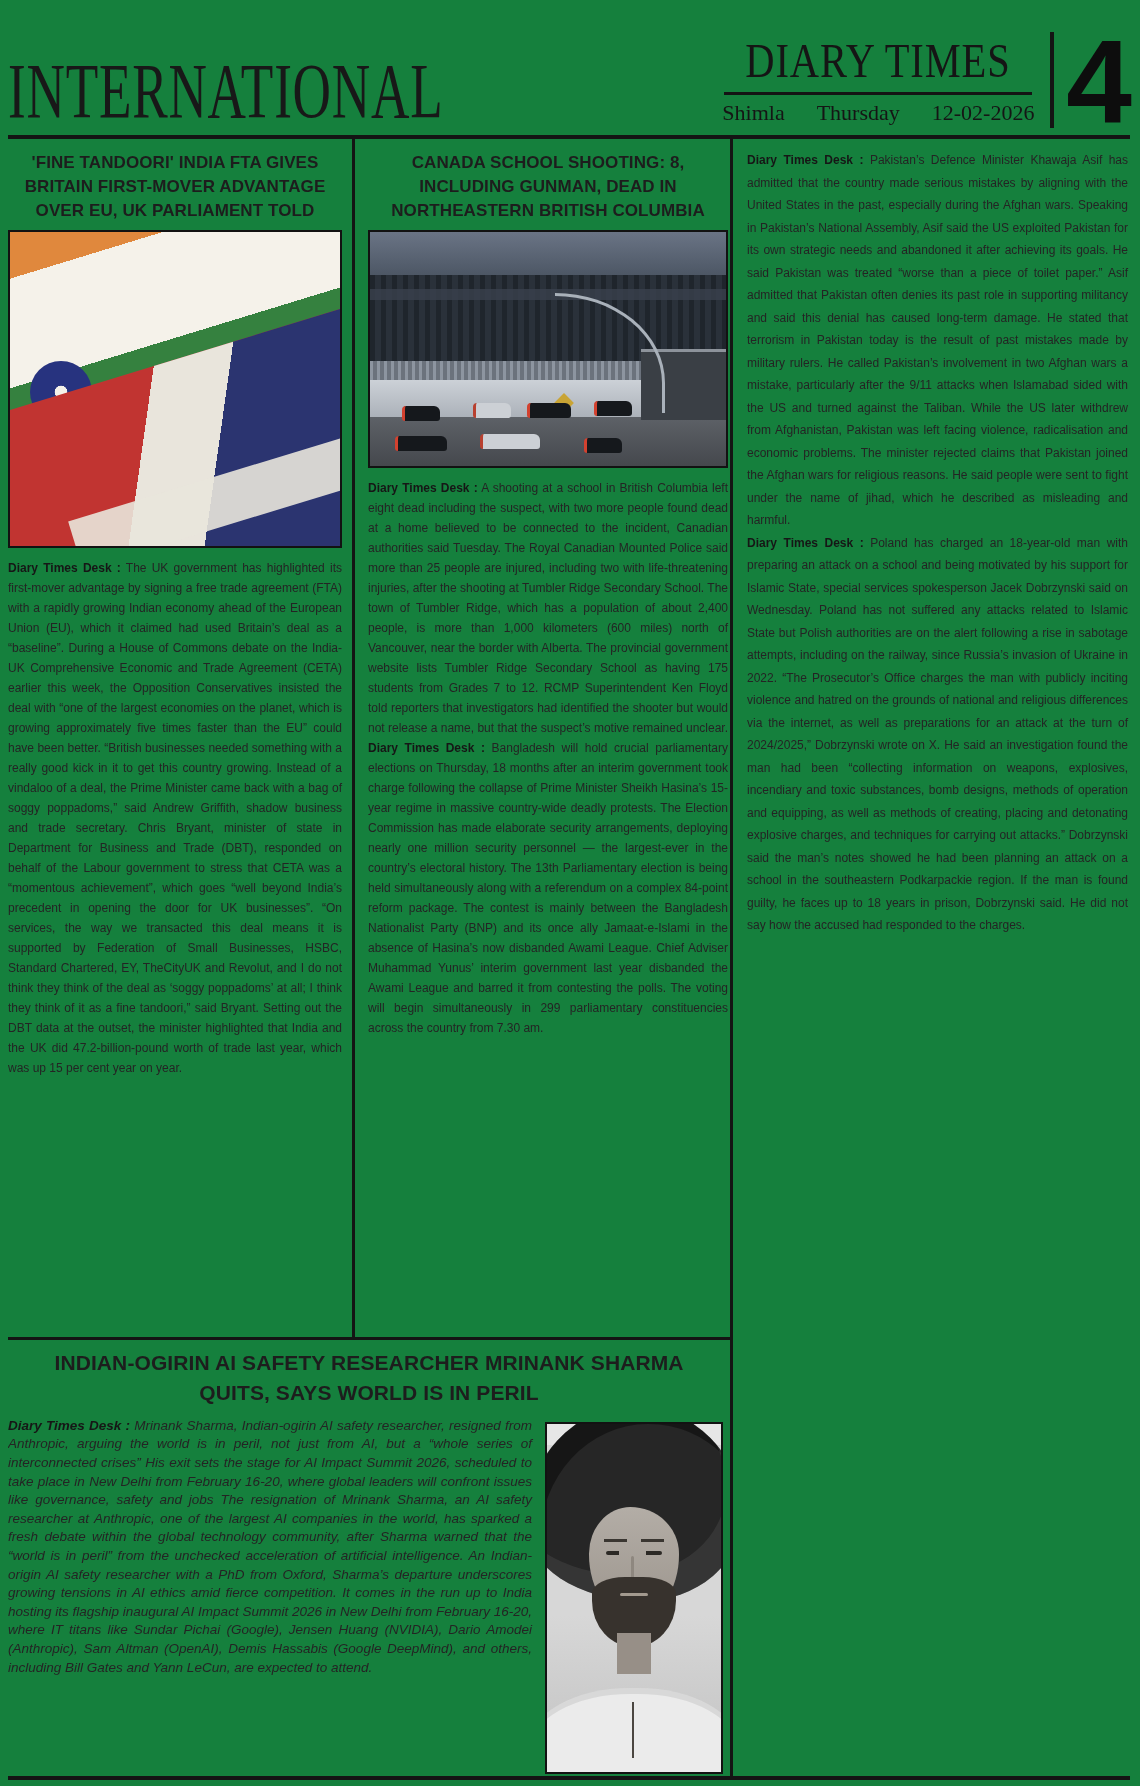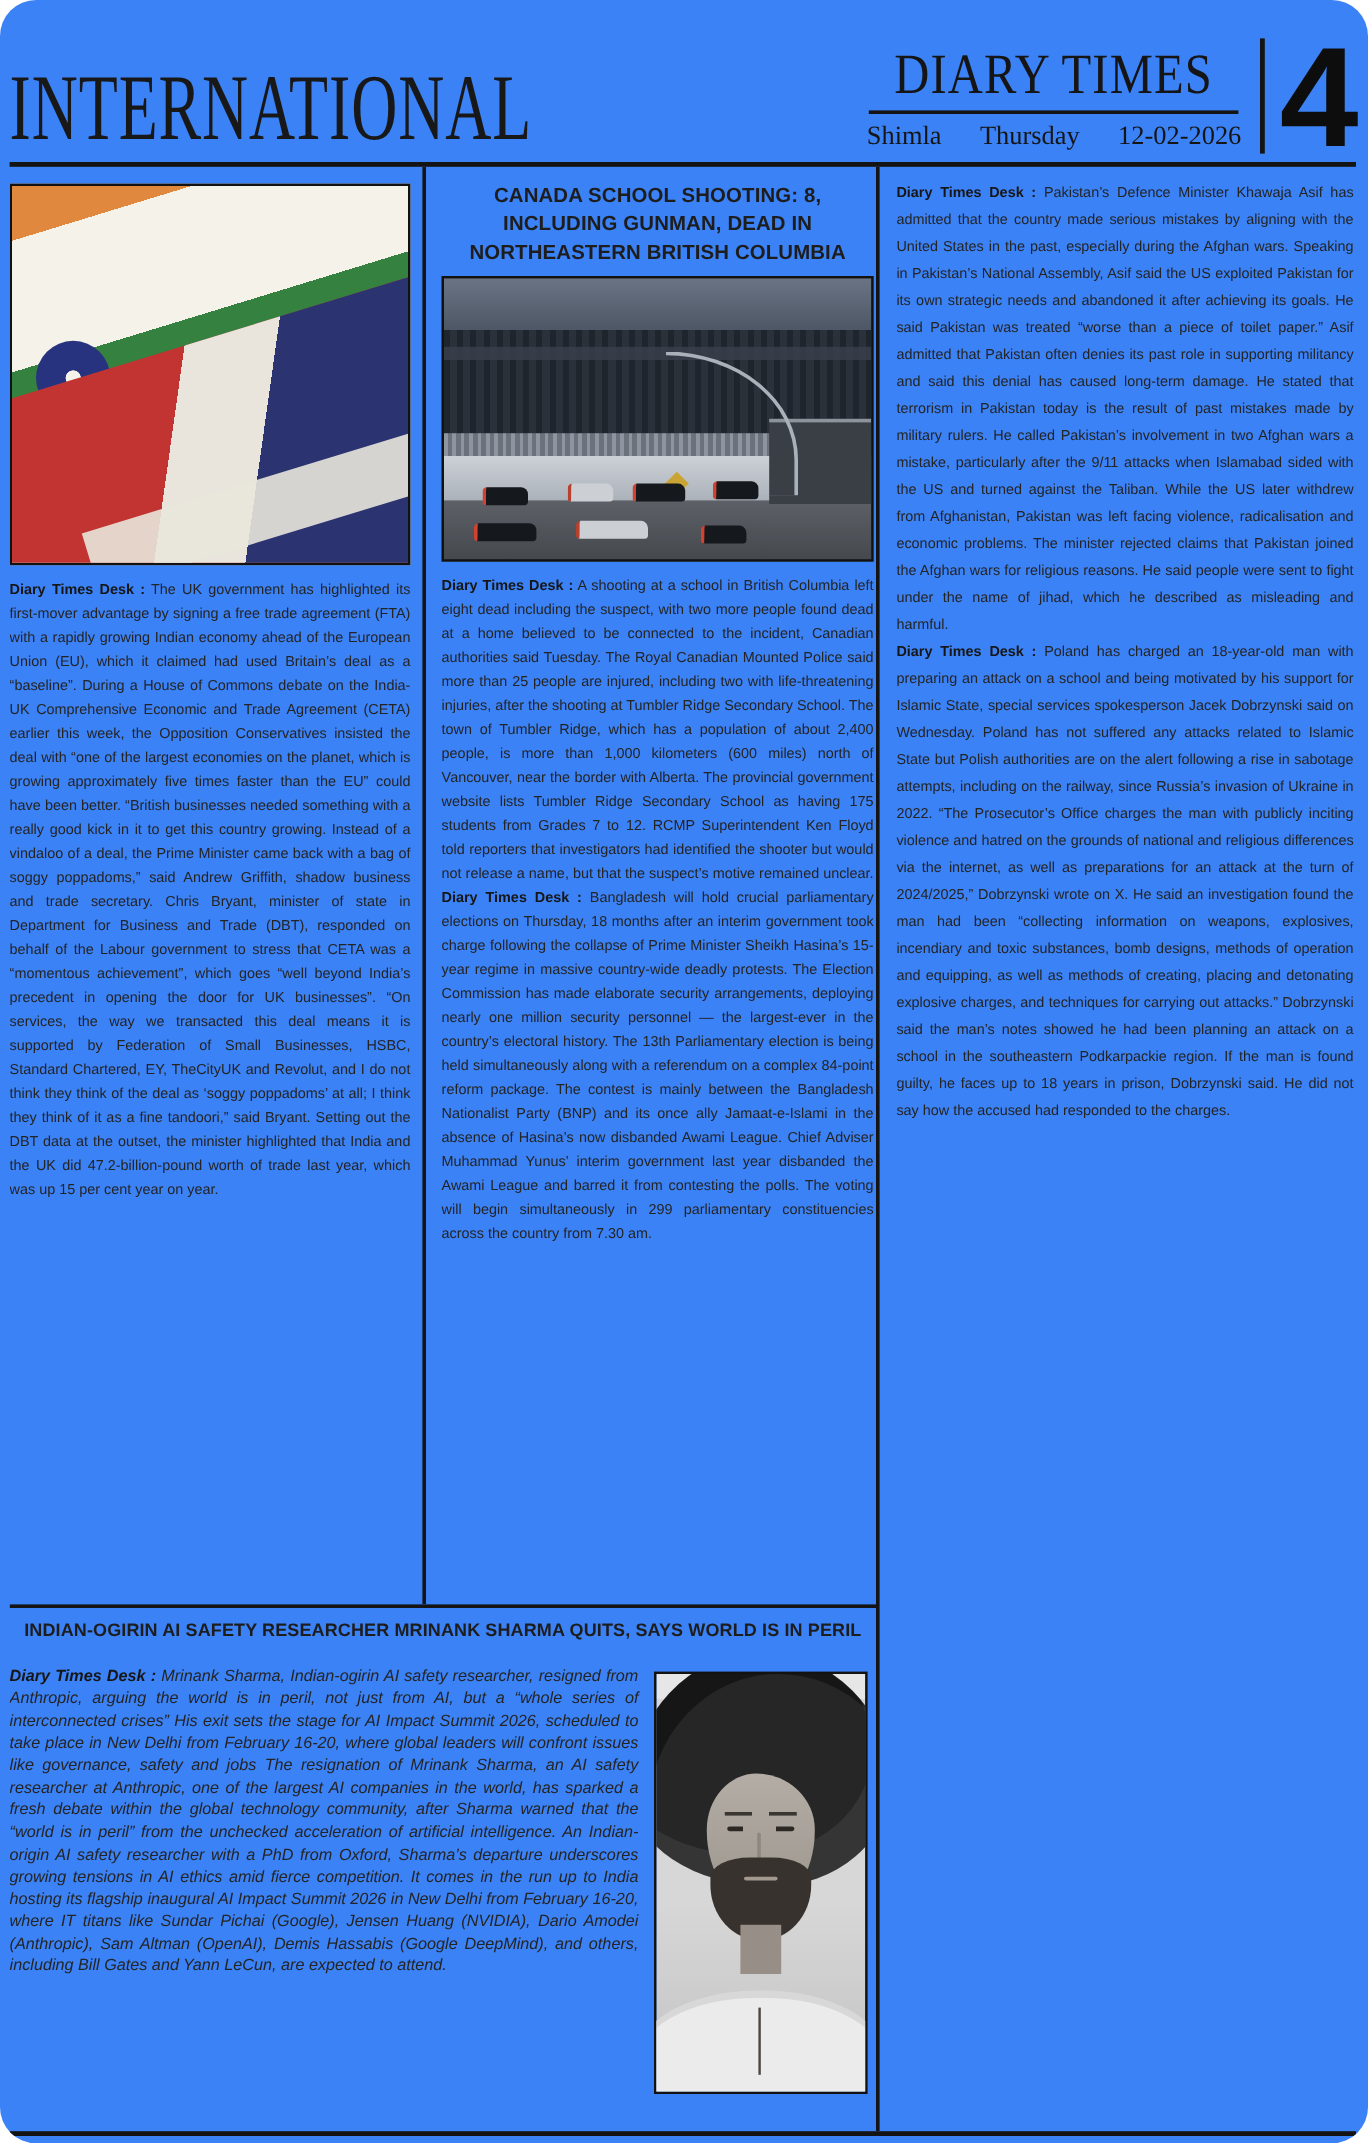--- a/index.html
+++ b/index.html
@@ -1,18 +1,18 @@
 <!DOCTYPE html>
 <html><head>
 <meta charset="utf-8">
 <style>
   * { box-sizing: border-box; margin: 0; padding: 0; }
   html,body { background:#ffffff; }
   body { width:1140px; font-family:"Liberation Sans", sans-serif; color:#1c1c1c; }
-  .page { width:1140px; height:1786px; padding:26px 10px 0 8px; display:flex; flex-direction:column; overflow:hidden; background:#3b82f6;border-radius:30px; }
+  .page { width:1140px; height:1786px; padding:26px 10px 0 8px; display:flex; flex-direction:column; overflow:hidden; background:#15803d; }
 
   
   .hdr { display:flex; align-items:flex-end; height:102px; }
   .section-title { font-family:"Liberation Serif", serif; font-size:70px; line-height:0.95; transform:scale(0.76,1.12); transform-origin:left bottom; white-space:nowrap; letter-spacing:1px; color:#181818; }
   .hdr-spacer { flex:1; }
   .mast-block { width:312px; text-align:center; padding-bottom:2px; }
   .mast-title { font-family:"Liberation Serif", serif; font-size:44px; line-height:1; letter-spacing:1px; transform:scale(0.92,1.08); transform-origin:center bottom; white-space:nowrap; color:#151515; }
   .mast-rule { height:3px; background:#141414; margin:6px 2px 5px; }
   .dateline { font-family:"Liberation Serif", serif; font-size:22px; display:flex; justify-content:center; gap:32px; white-space:nowrap; color:#151515; }
   .pagebox-divider { width:4px; height:96px; background:#141414; margin:0 12px 0 16px; }
@@ -63,21 +63,21 @@
   .cv-lamp { position:absolute; left:52%; top:26%; width:110px; height:120px; border:3px solid #a9b1ba; border-left:none; border-bottom:none; border-top-right-radius:110px 90px; }
   .veh { position:absolute; height:15px; width:38px; background:#15181c; border-radius:4px 6px 3px 3px; border-left:3px solid #d3412f; }
   .veh.light { background:#ccd0d5; border-left:3px solid #b8402f; }
   .v1 { top:74%; left:9%; } .v2 { top:73%; left:29%; } .v3 { top:73%; left:44%; width:44px; }
   .v4 { top:72%; left:63%; } .v5 { top:87%; left:7%; width:52px; } .v6 { top:86%; left:31%; width:60px; }
   .v7 { top:88%; left:60%; } .cv-sign { position:absolute; top:70%; left:52.5%; width:14px; height:14px; background:#c9a435; transform:rotate(45deg); }
 
   
   .section-rule { height:3px; background:#141414; }
   .bottom-art { padding-top:8px; overflow:hidden; flex:1; }
-  .bottom-art h2.headline { font-size:15px; line-height:1.45; margin:0 10px 18px; }
+  .bottom-art h2.headline { font-size:21px; line-height:1.45; margin:0 10px 8px; }
   .bottom-wrap { display:flex; gap:13px; }
   .bottom-text { width:524px;font-style:italic; }
   .bottom-text p.body { font-size:13.5px; line-height:18.6px; }
 
   
   .portrait { width:178px; height:352px; margin-top:5px; background:linear-gradient(#e6e6e6 0 6%,#d7d7d7 6% 55%,#c2c2c2 100%); flex:none; }
   .p-hair { position:absolute; top:-5%; left:-12%; width:124%; height:56%; background:#262626;
     border-radius:50% 50% 46% 54% / 60% 56% 44% 40%;
     box-shadow:inset -16px -26px 0 rgba(82,82,82,.35), inset 14px 18px 0 rgba(0,0,0,.4); }
   .p-face { position:absolute; top:24%; left:24%; width:52%; height:32%; background:linear-gradient(#b3ada6,#9c958d);
@@ -119,20 +119,21 @@
   </header>
 
   <div class="hdr-rule"></div>
 
   <div class="content">
 
     <div class="left-zone">
       <div class="top-cols">
 
         <section class="col1">
+          <h2 class="headline">'FINE TANDOORI' INDIA FTA GIVES BRITAIN FIRST-MOVER ADVANTAGE OVER EU, UK PARLIAMENT TOLD</h2>
           <div class="img-frame flags">
             <div class="fi-band"></div>
             <div class="chakra"></div>
             <div class="uk-band"></div>
             <div class="uk-cross"></div>
           </div>
           <p class="body">
             <strong class="byline">Diary Times Desk :</strong>
             <span>The UK government has highlighted its first-mover advantage by signing a free trade agreement (FTA) with a rapidly growing Indian economy ahead of the European Union (EU), which it claimed had used Britain’s deal as a “baseline”. During a House of Commons debate on the India-UK Comprehensive Economic and Trade Agreement (CETA) earlier this week, the Opposition Conservatives insisted the deal with “one of the largest economies on the planet, which is growing approximately five times faster than the EU” could have been better. “British businesses needed something with a really good kick in it to get this country growing. Instead of a vindaloo of a deal, the Prime Minister came back with a bag of soggy poppadoms,” said Andrew Griffith, shadow business and trade secretary. Chris Bryant, minister of state in Department for Business and Trade (DBT), responded on behalf of the Labour government to stress that CETA was a “momentous achievement”, which goes “well beyond India’s precedent in opening the door for UK businesses”. “On services, the way we transacted this deal means it is supported by Federation of Small Businesses, HSBC, Standard Chartered, EY, TheCityUK and Revolut, and I do not think they think of the deal as ‘soggy poppadoms’ at all; I think they think of it as a fine tandoori,” said Bryant. Setting out the DBT data at the outset, the minister highlighted that India and the UK did 47.2-billion-pound worth of trade last year, which was up 15 per cent year on year.</span>
           </p>

